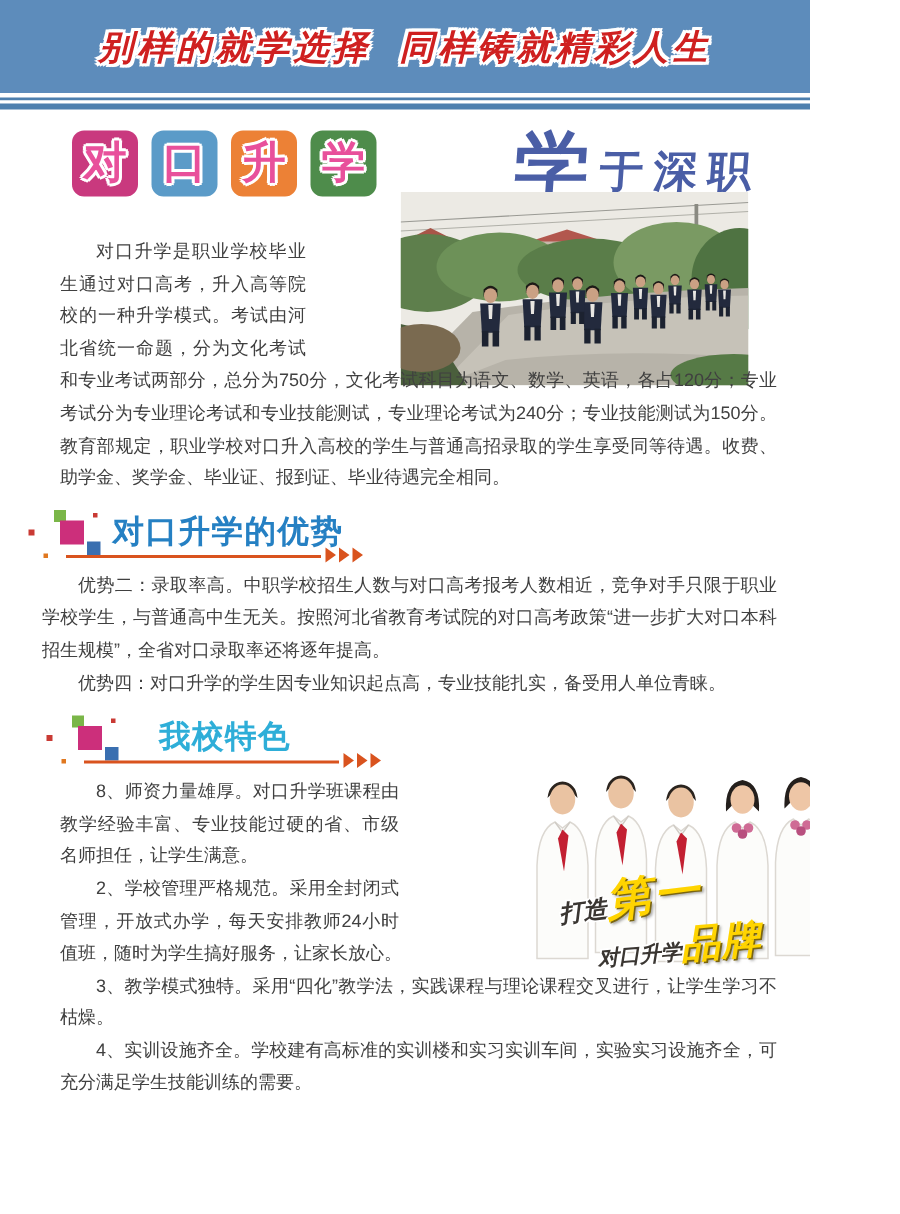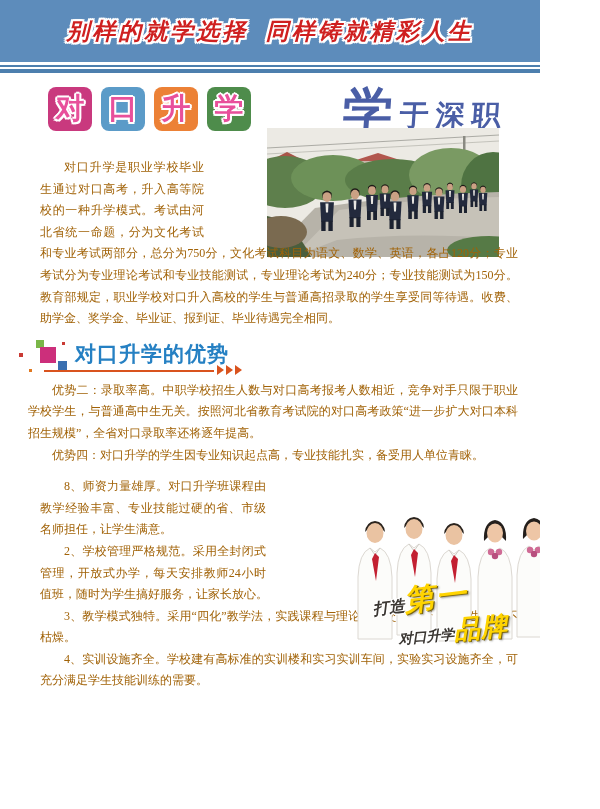--- a/index.html
+++ b/index.html
@@ -1,17 +1,17 @@
 <!DOCTYPE html>
 <html><head>
 <meta charset="utf-8">
 <style>
   html,body{margin:0;padding:0;background:#fff;}
   .page{position:relative;width:540px;height:809px;background:#fff;overflow:hidden;
-        font-family:Liberation Serif, serif;}
+        font-family:Liberation Sans, sans-serif;}
 
   
   .banner{height:62px;background:#5d8cbb;display:flex;align-items:center;justify-content:center;}
   .banner-text{
     color:#cf2020;font-size:23px;font-weight:bold;font-style:italic;letter-spacing:3px;white-space:pre;
     text-shadow:-2px -2px 0 #fff,2px -2px 0 #fff,-2px 2px 0 #fff,2px 2px 0 #fff,
                 -2px 0 0 #fff,2px 0 0 #fff,0 2px 0 #fff,0 -2px 0 #fff,0 0 3px #fff;}
   .stripe-a{height:3px;background:#fff}
   .stripe-b{height:2px;background:#4d7fae}
   .stripe-c{height:2px;background:#fff}
@@ -44,21 +44,21 @@
   .sq-icon .sq-m{position:absolute;left:12px;top:7px;width:16px;height:16px;background:#cc2f7b;}
   .sq-icon .sq-b{position:absolute;left:30px;top:21px;width:9px;height:9px;background:#3a6fb0;}
   .sq-icon .dot-t{position:absolute;left:34px;top:2px;width:3px;height:3px;background:#c93a34;}
   .sq-icon .dot-b{position:absolute;left:1px;top:29px;width:3px;height:3px;background:#e07820;}
   .sec-title{position:absolute;left:47px;top:1px;font-size:21px;font-weight:bold;color:#2580c3;letter-spacing:1px;}
   .sec3 .sec-title{color:#2eaed8;left:66px;}
   .underline{position:absolute;left:16px;top:31px;height:2px;background:#d9531e;width:170px;}
   .chev{position:absolute;left:189px;top:26px;display:flex;}
   .chev i{width:0;height:0;border-left:7px solid #d9531e;border-top:5px solid transparent;border-bottom:5px solid transparent;margin-right:2px;}
 
-  .sec p{font-size:12px;line-height:21.6px;color:#a16207;margin:0;text-indent:2em;text-align:justify;}
+  .sec p{font-size:12px;line-height:21.6px;color:#404040;margin:0;text-indent:2em;text-align:justify;}
   .wrap1{float:right;width:314px;height:72px;}
   .wrap3{float:right;width:252px;height:102px;}
 
   
   .photo2{position:absolute;left:352px;top:513px;width:246px;height:142px;}
   .ov-line{position:absolute;white-space:nowrap;font-weight:bold;font-style:italic;}
   .ov1{left:20px;top:66px;transform:rotate(-7deg);}
   .ov2{left:46px;top:100px;transform:rotate(-5deg);}
   .ov-dark{font-size:16px;color:#3a3632;
     text-shadow:-1px -1px 0 #fff,1px -1px 0 #fff,-1px 1px 0 #fff,1px 1px 0 #fff;}
@@ -160,20 +160,37 @@
           <i></i>
           <i></i>
           <i></i>
         </span>
     </div>
     <p>优势二：录取率高。中职学校招生人数与对口高考报考人数相近，竞争对手只限于职业学校学生，与普通高中生无关。按照河北省教育考试院的对口高考政策“进一步扩大对口本科招生规模”，全省对口录取率还将逐年提高。</p>
     <p>优势四：对口升学的学生因专业知识起点高，专业技能扎实，备受用人单位青睐。</p>
   </section>
 
   <section class="sec sec3">
+    <div class="sec-head">
+      <span class="sq-icon">
+        <i class="dot-l"></i>
+          <i class="sq-g"></i>
+          <i class="sq-m"></i>
+          <i class="sq-b"></i>
+          <i class="dot-t"></i>
+          <i class="dot-b"></i>
+      </span>
+      <span class="sec-title">我校特色</span>
+      <span class="underline"></span>
+      <span class="chev">
+          <i></i>
+          <i></i>
+          <i></i>
+        </span>
+    </div>
     <div>
       <span class="wrap3"></span>
       <p>8、师资力量雄厚。对口升学班课程由教学经验丰富、专业技能过硬的省、市级名师担任，让学生满意。</p>
       <p>2、学校管理严格规范。采用全封闭式管理，开放式办学，每天安排教师24小时值班，随时为学生搞好服务，让家长放心。</p>
       <p>3、教学模式独特。采用“四化”教学法，实践课程与理论课程交叉进行，让学生学习不枯燥。</p>
       <p>4、实训设施齐全。学校建有高标准的实训楼和实习实训车间，实验实习设施齐全，可充分满足学生技能训练的需要。</p>
 
     </div>
   </section>
 

